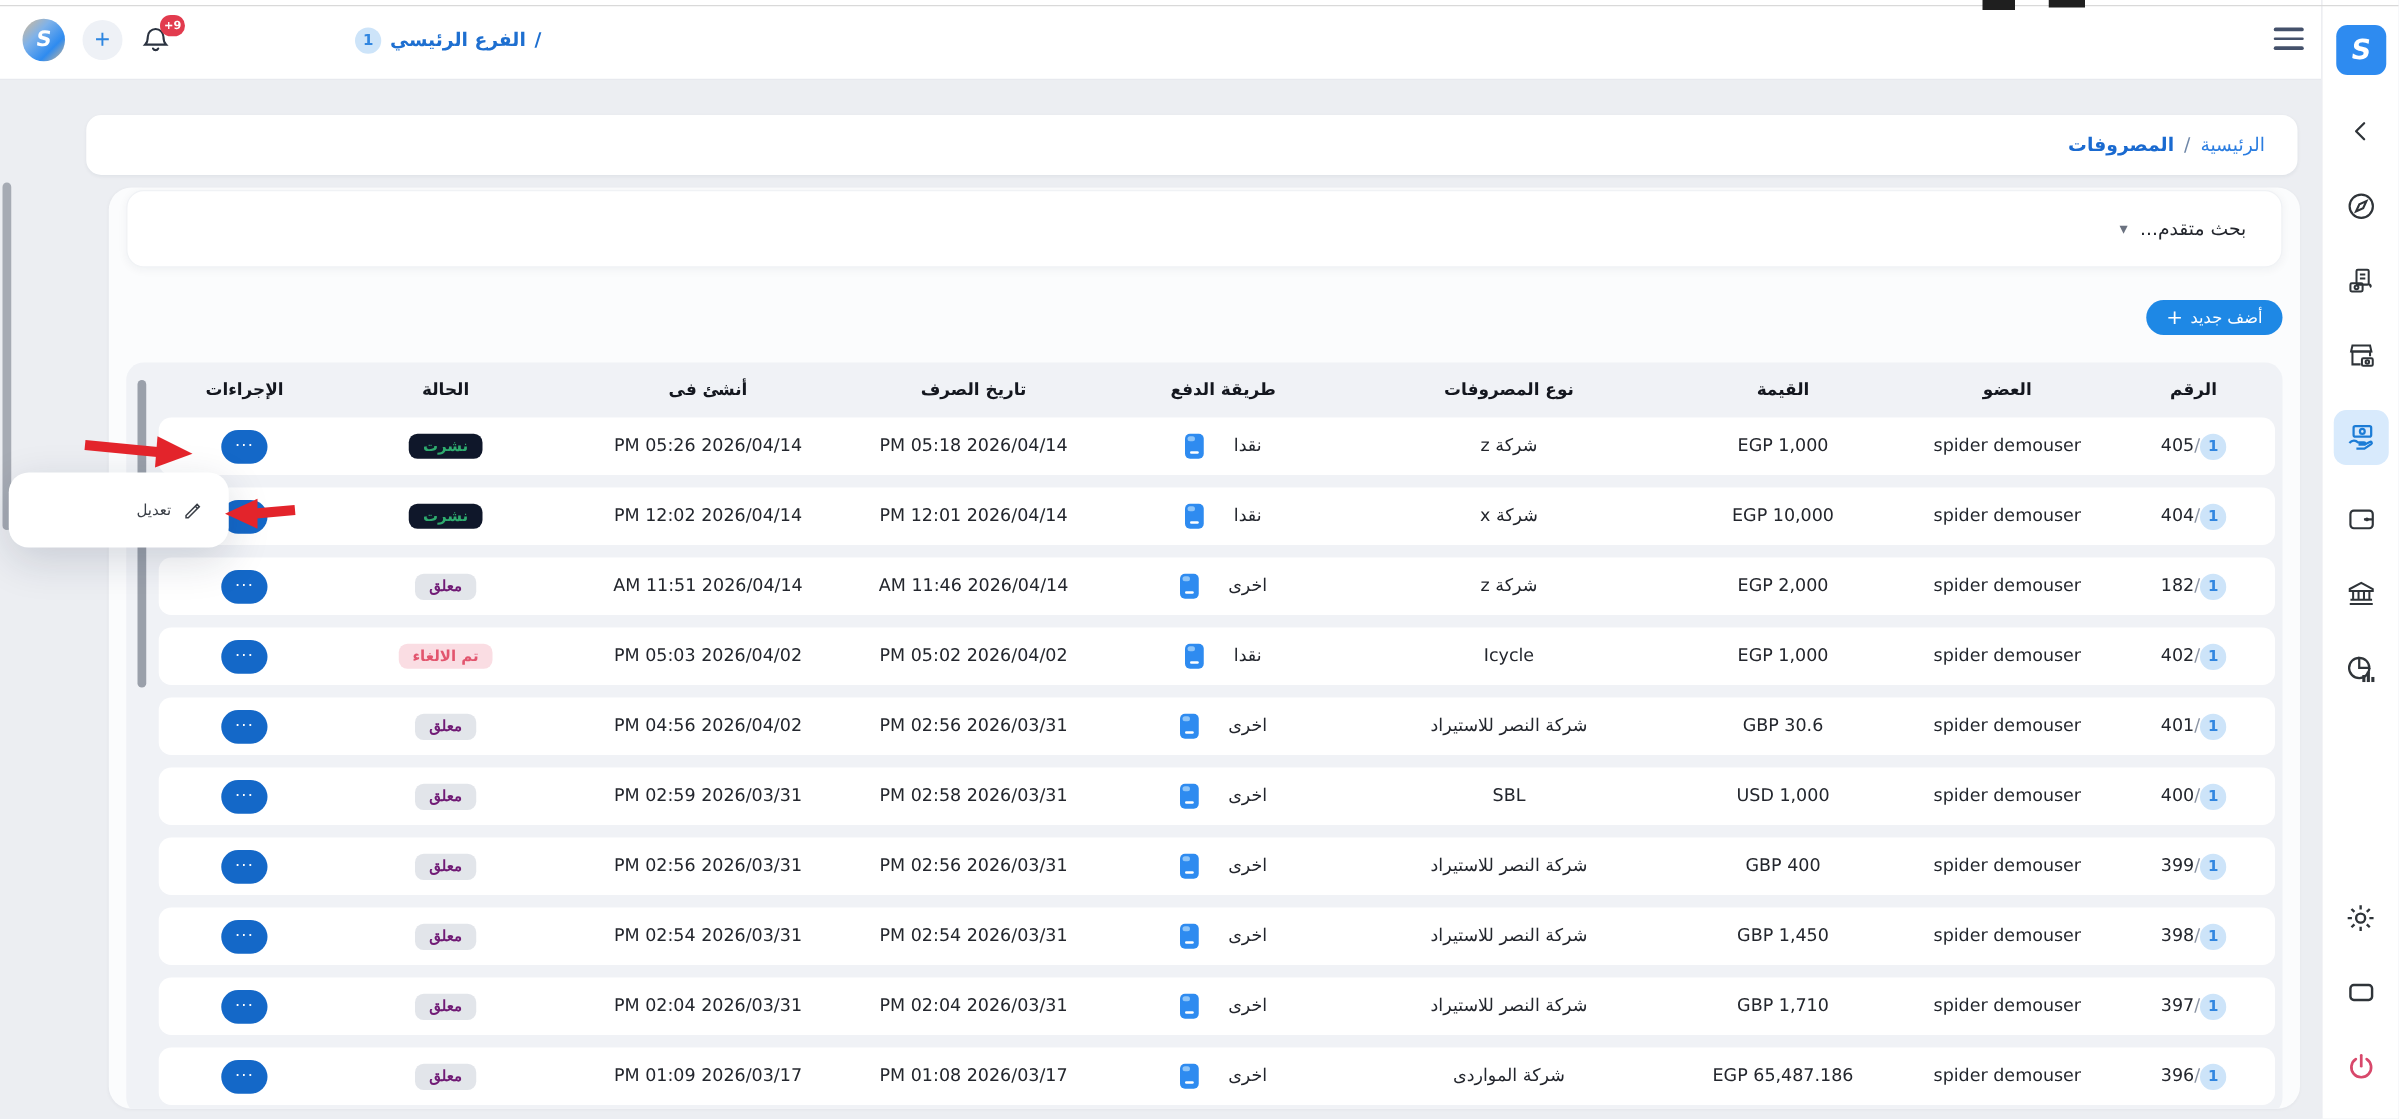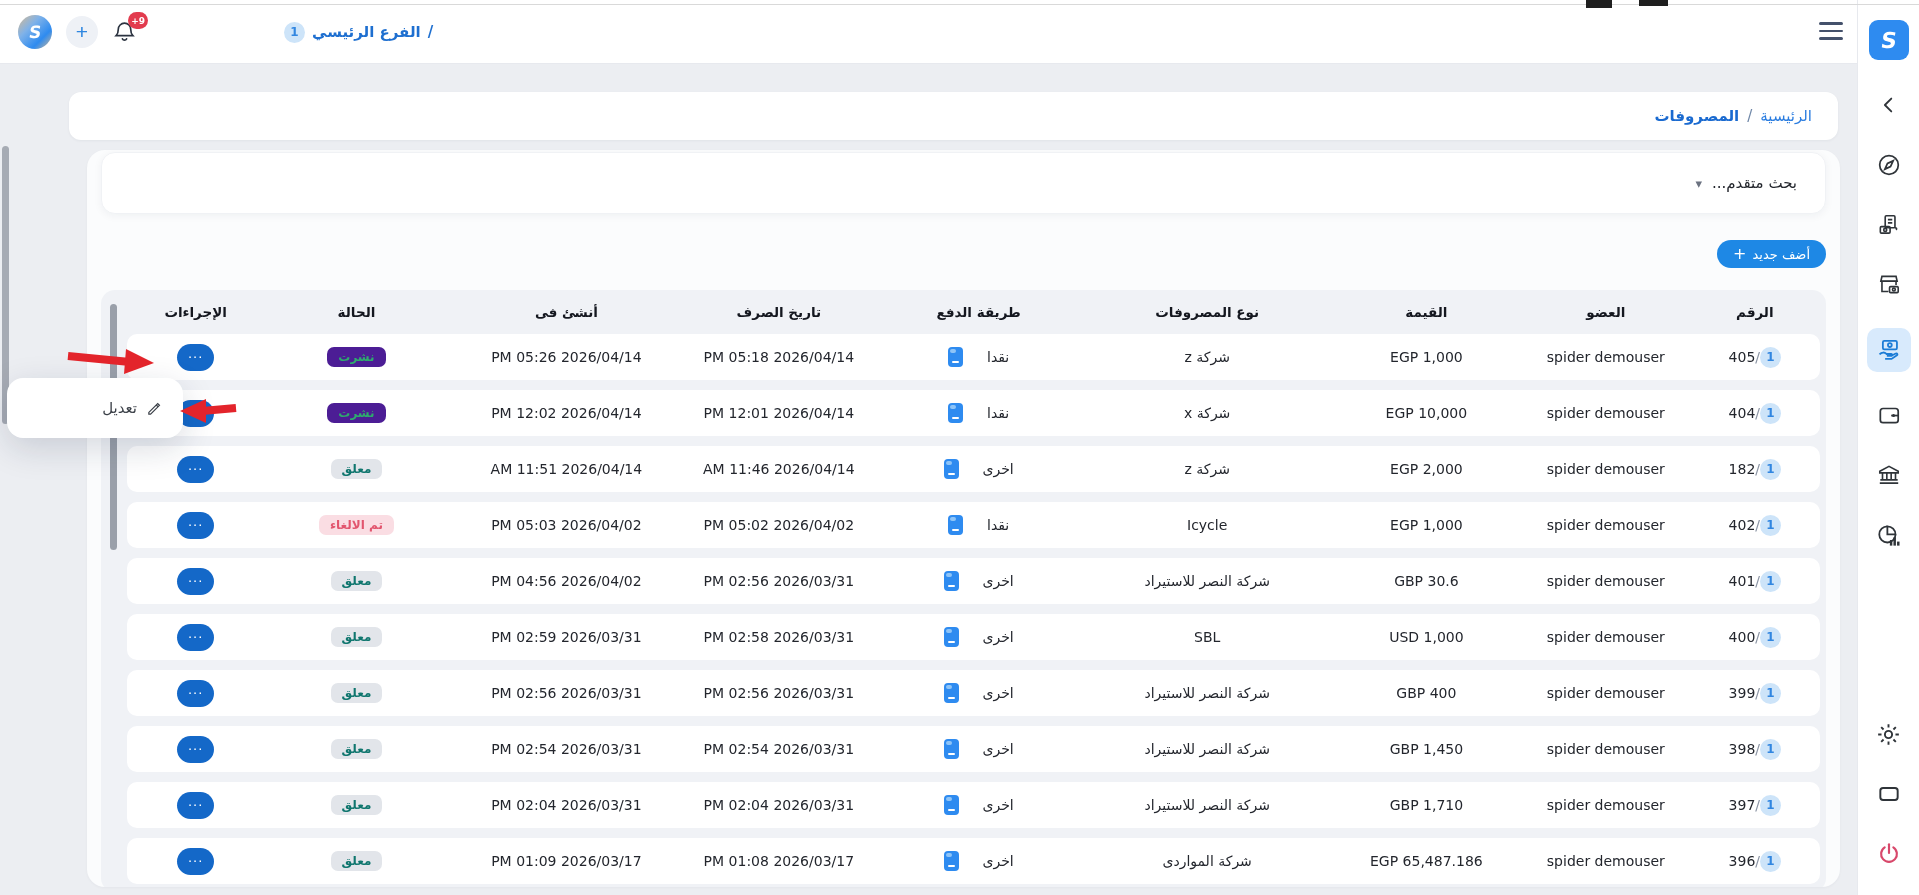--- a/index.html
+++ b/index.html
@@ -70,30 +70,30 @@
   .c5 { width:12.4%; } .c6 { width:11.2%; } .c7 { width:13.9%; } .c8 { width:10.9%; } .c9 { width:8.1%; }
   .trow { display:flex; align-items:center; height:46px; background:#fff; border-radius:10px; margin-bottom:10px; font-size:14px; color:#23262d; }
   .num-cell { direction:ltr; display:flex; align-items:center; justify-content:center; gap:0; }
   .num-cell .slash { color:#8a93a3; }
   .ltr { direction:ltr; unicode-bidi:embed; }
   .pay-cell { display:flex; align-items:center; justify-content:center; gap:24px; }
   .wallet-ico { width:15px; height:20px; background:#2e8bf0; border-radius:4px; position:relative; flex:0 0 auto; }
   .wallet-ico::before { content:""; position:absolute; top:2px; left:2px; width:6px; height:4px; background:#8ec4f7; border-radius:2px; }
   .wallet-ico::after  { content:""; position:absolute; bottom:4px; left:4px; width:7px; height:2px; background:#fff; border-radius:1px; }
   .status-badge { display:inline-block; padding:3px 11px; border-radius:7px; font-size:12px; font-weight:bold; }
-  .status-badge.published { background:#4c1d95; color:#2eaa6e; }
-  .status-badge.pending   { background:#e2e5ea; color:#0f766e; }
+  .status-badge.published { background:#0f172a; color:#2eaa6e; }
+  .status-badge.pending   { background:#e2e5ea; color:#701a75;font-family:Liberation Serif, serif; }
   .status-badge.cancelled { background:#fadde3; color:#e2556e; }
   .actions-btn { width:37px; height:27px; border:none; border-radius:14px; background:#1468c8; color:#fff; font-size:13px; line-height:10px;
                  letter-spacing:1px; cursor:pointer; display:inline-flex; align-items:flex-start; justify-content:center; padding-top:5px; font-family:inherit; }
 
   
   .ctx-menu { position:absolute; left:7px; top:378px; width:176px; background:#fff; border-radius:16px; z-index:50;
               box-shadow:0 10px 34px rgba(20,30,60,.16); padding:10px 0; }
-  .ctx-item { height:40px; display:flex; align-items:center; gap:9px; padding:0 20px; font-size:15px; color:#3a3f47; cursor:pointer; }
+  .ctx-item { height:40px; display:flex; align-items:center; gap:9px; padding:0 20px; font-size:12px; color:#3a3f47; cursor:pointer; }
   .ctx-item.danger { color:#e0475f; }
   .ctx-item svg { flex:0 0 auto; }
 
   
   .arrow { position:absolute; z-index:55; }
   .page-scrollbar { position:absolute; left:2px; top:146px; width:7px; height:278px; background:#a6abb4; border-radius:4px; z-index:45; cursor:grab; }
 </style>
 </head>
 <body>
 

